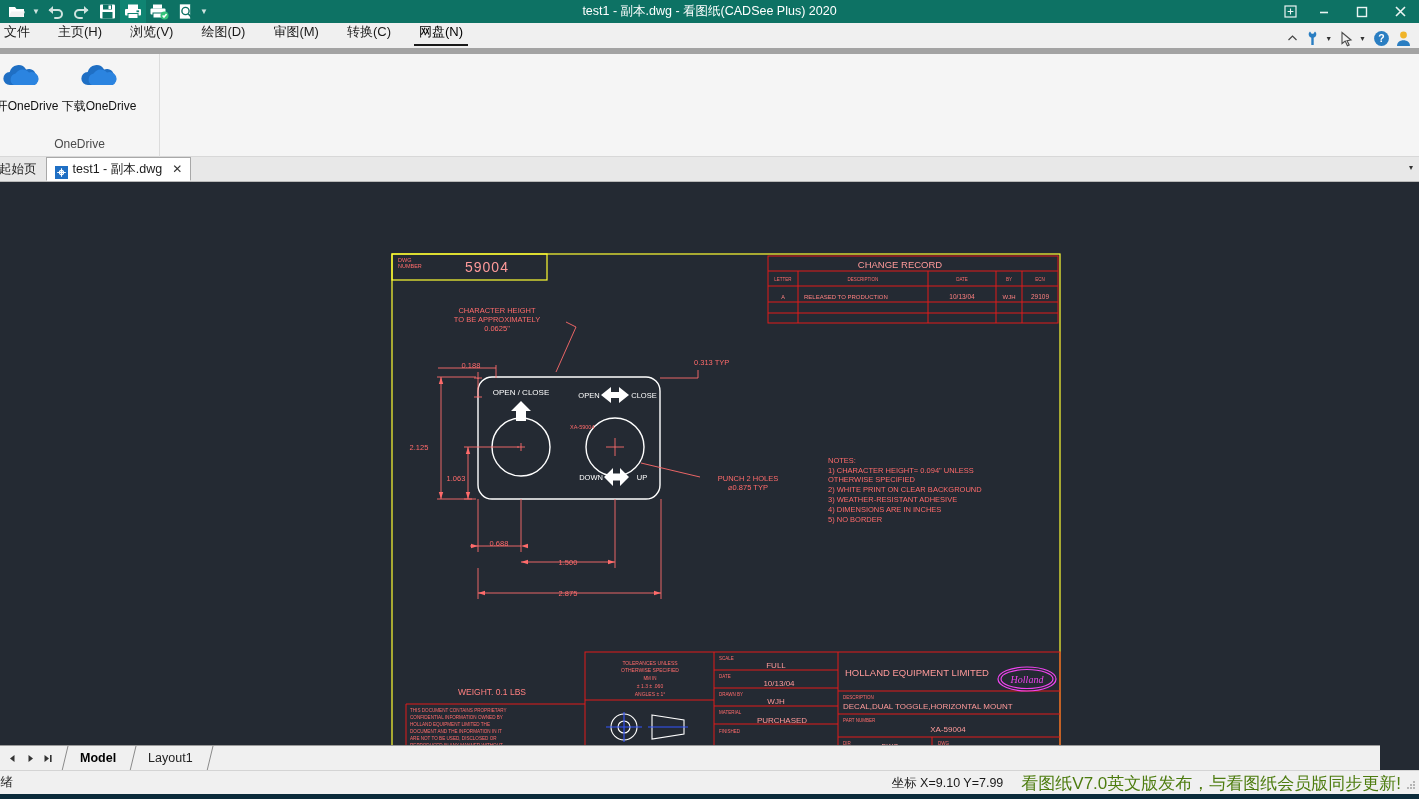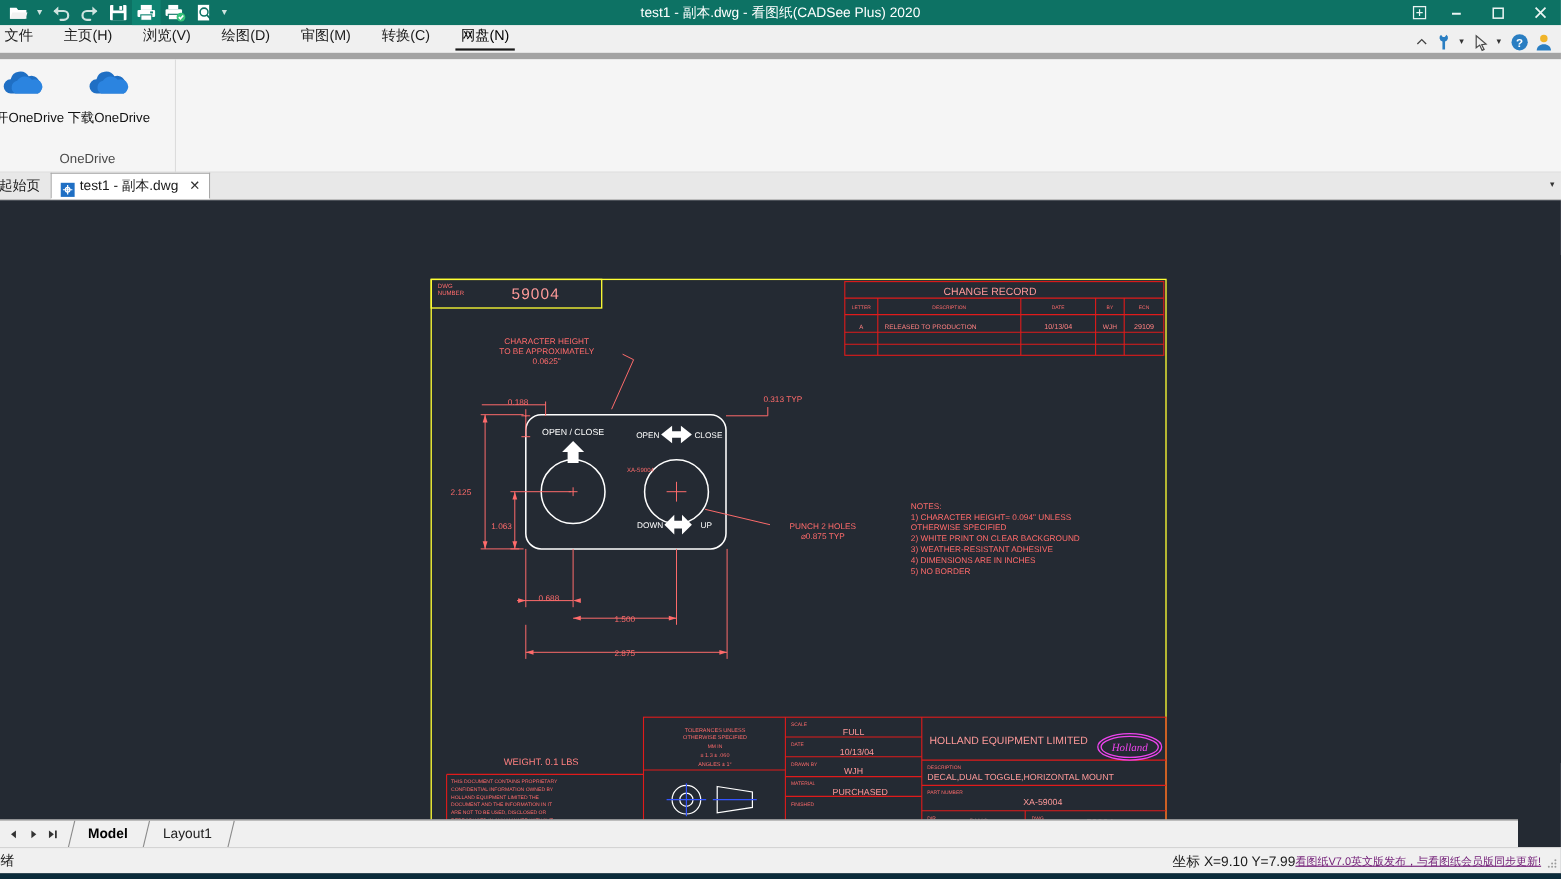--- a/index.html
+++ b/index.html
@@ -138,24 +138,24 @@
 
   
   .statusbar {
     position: absolute; top: 770px; left: 0; width: 1419px; height: 24px;
     background: #f0f0f0; border-top: 1px solid #d4d4d4;
     display: flex; align-items: center;
   }
   .status-left { font-size: 12.5px; color: #1a1a1a; padding-left: 0px; }
   .status-right {
     position: absolute; right: 18px; top: 0; height: 24px;
-    display: flex; align-items: center; 
+    display: flex; align-items: center; gap: 18px;
   }
   .coords { font-size: 12.5px; color: #1a1a1a; }
-  .promo { font-size: 10px; color: #701a75; text-decoration: underline; }
+  .promo { font-size: 17px; color: #4d7c0f; }
   .grip { position:absolute; right:3px; top:9px; width:10px; height:10px; }
   .footer-strip {
     position: absolute; top: 794px; left: 0; width: 1419px; height: 5px;
     background: #0b2b3a;
   }
 </style>
 </head>
 <body>
 
 <div id="app">

